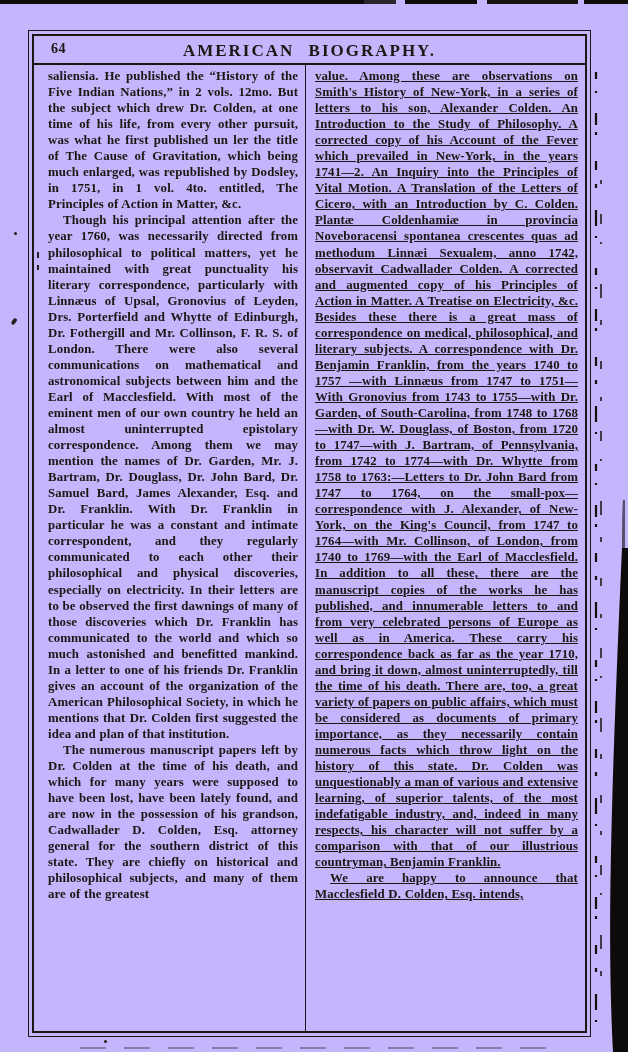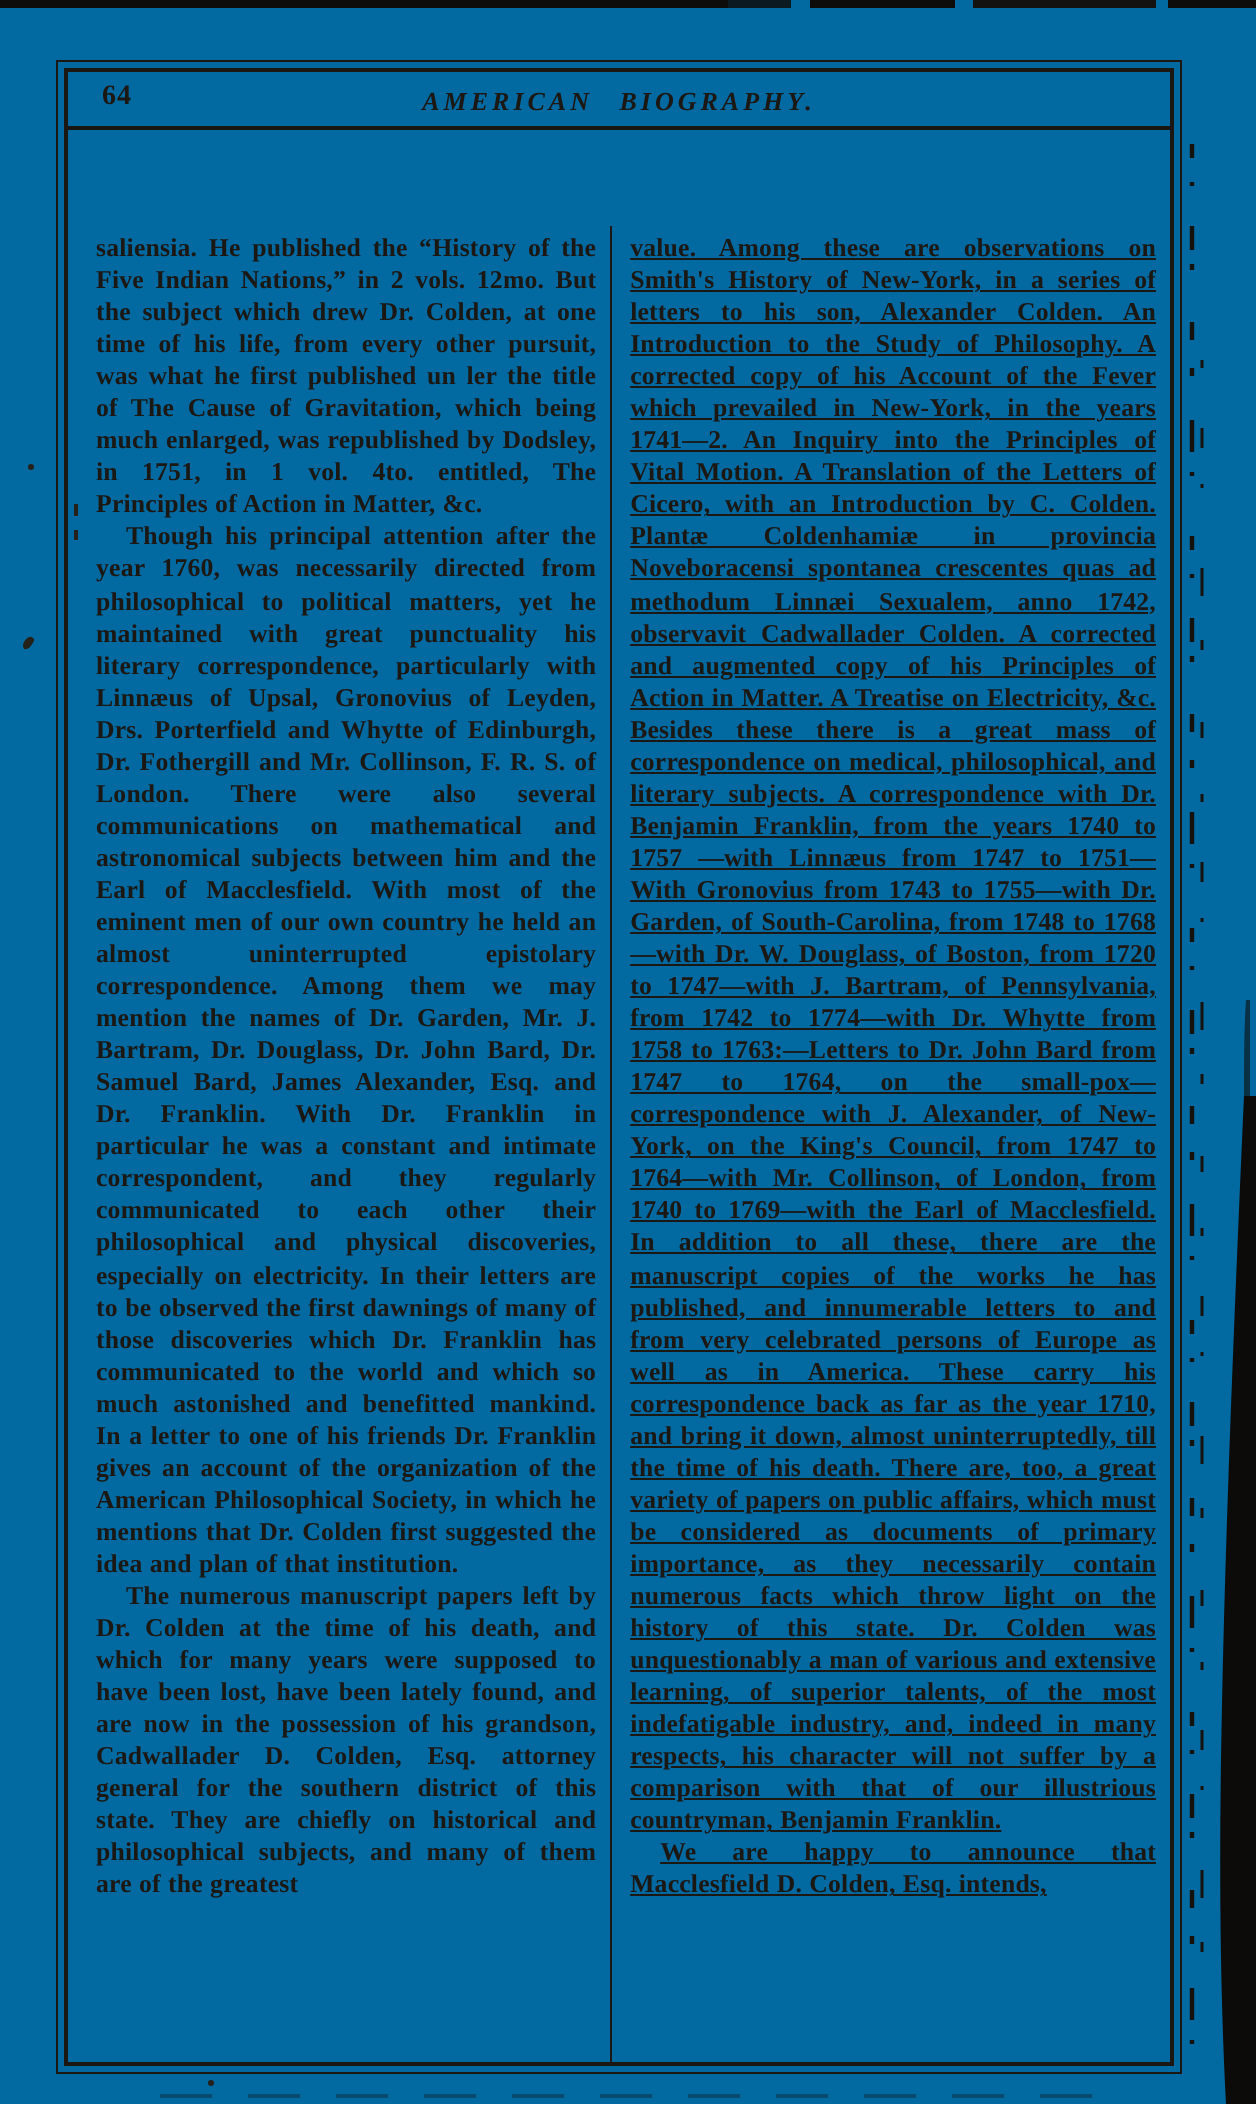--- a/index.html
+++ b/index.html
@@ -1,18 +1,18 @@
 <!DOCTYPE html>
 <html lang="en"><head>
 <meta charset="utf-8">
 <style>
   html,body { margin:0; padding:0; background:#e8e6e0; }
   .page {
     position:relative; width:628px; height:1052px;
-    background:#0369a1; overflow:hidden;
+    background:#c4b5fd; overflow:hidden;
     font-family:"Liberation Serif", serif;
     color:#1b1712;
   }
   
   .top-edge {
     position:absolute; top:0; left:0; width:628px; height:4px;
     background:linear-gradient(90deg,
       #0d0c0a 0 58%, rgba(13,12,10,.85) 58% 63%, transparent 63% 64.5%,
       #0d0c0a 64.5% 76%, transparent 76% 77.5%, #141210 77.5% 92%,
       transparent 92% 93%, #0d0c0a 93% 100%);
@@ -29,24 +29,24 @@
   .header {
     position:relative; height:27px; flex:0 0 auto;
     border-bottom:2.5px solid #191510;
     display:flex; align-items:center; justify-content:center;
   }
   .page-num {
     position:absolute; left:17px; top:5px;
     font-weight:bold; font-size:14px; letter-spacing:.5px;
   }
   .running-title {
-    font-weight:bold; font-size:13px;
-    letter-spacing:2px; word-spacing:8px; margin-top:2px;font-style:italic;
+    font-weight:bold; font-size:17px;
+    letter-spacing:2px; word-spacing:8px; margin-top:2px;
   }
-  .columns { flex:1 1 auto; display:flex; overflow:hidden;margin-top:48px; }
+  .columns { flex:1 1 auto; display:flex; overflow:hidden; }
   .col {
     box-sizing:border-box;
     text-align:justify;
     font-size:12.85px; line-height:16.05px; font-weight:bold;
     letter-spacing:.1px; word-spacing:.3px;
     hyphens:auto; -webkit-hyphens:auto;
     overflow:hidden;
   }
   .col.left  { flex:0 0 49.2%; padding:3px 7px 0 14px; }
   .col.right { flex:1 1 auto;  padding:3px 7px 16px 9px;

